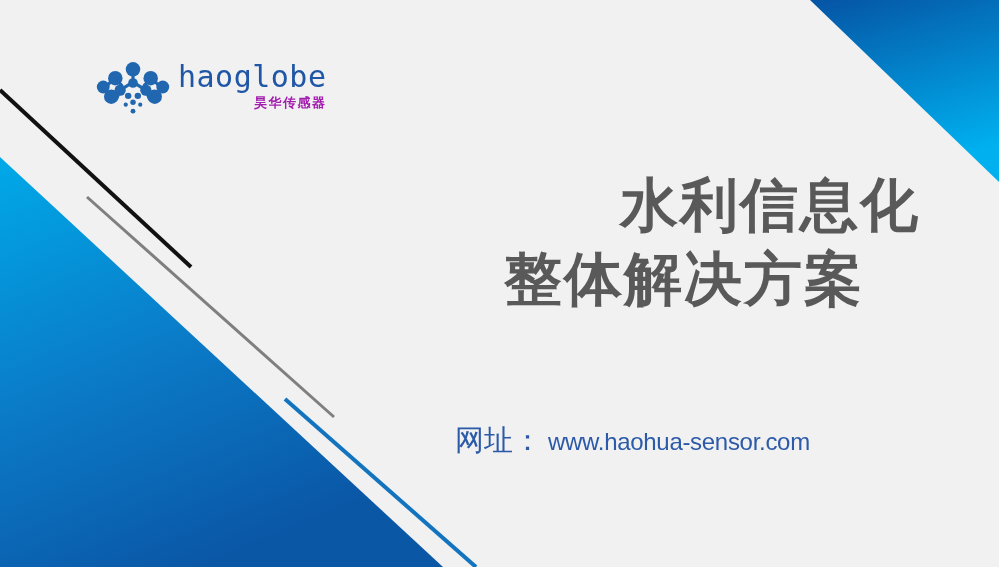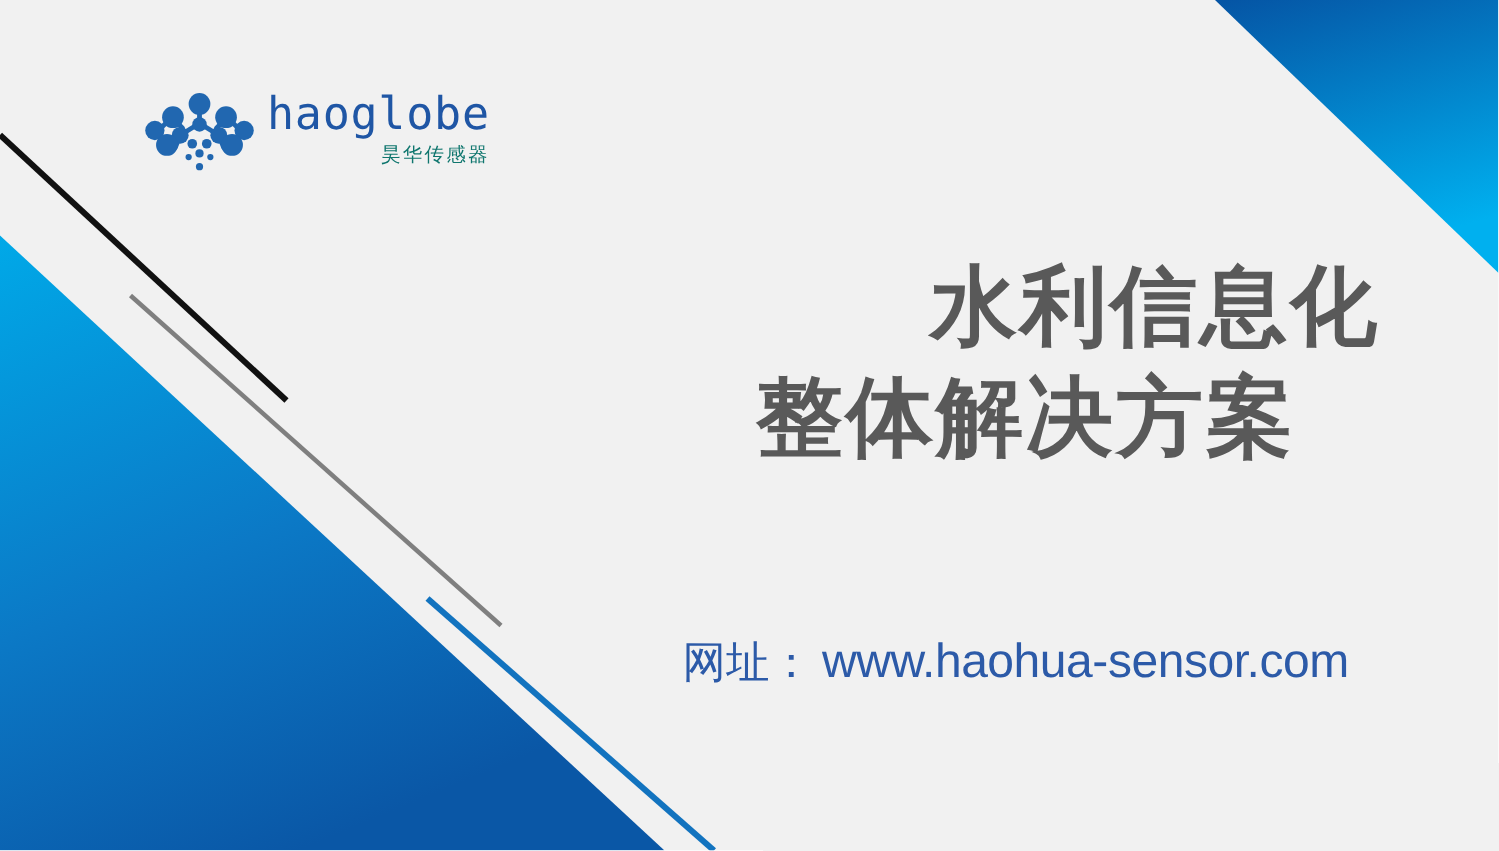--- a/index.html
+++ b/index.html
@@ -56,22 +56,22 @@
     line-height: 30px;
     letter-spacing: 0.5px;
     color: #1f56a5;
     font-weight: 400;
     white-space: nowrap;
   }
   #logo-subtitle {
     font-size: 13px;
     line-height: 16px;
     margin-top: 3px;
-    color: #0f766e;
-    font-weight: 400;
+    color: #a21caf;
+    font-weight: 700;
     letter-spacing: 1.5px;
     white-space: nowrap;
   }
 
   
   #title-block {
     position: absolute;
     left: 300px;
     top: 168px;
     width: 620px;
@@ -96,21 +96,21 @@
     align-items: baseline;
     color: #2c5aa8;
     white-space: nowrap;
   }
   #url-label {
     font-size: 29px;
     line-height: 40px;
     letter-spacing: 0px;
   }
   #url-value {
-    font-size: 32px;
+    font-size: 24px;
     line-height: 40px;
     margin-left: 6px;
     letter-spacing: -0.3px;
   }
 </style>
 </head>
 <body>
 
 <div id="slide">
 

